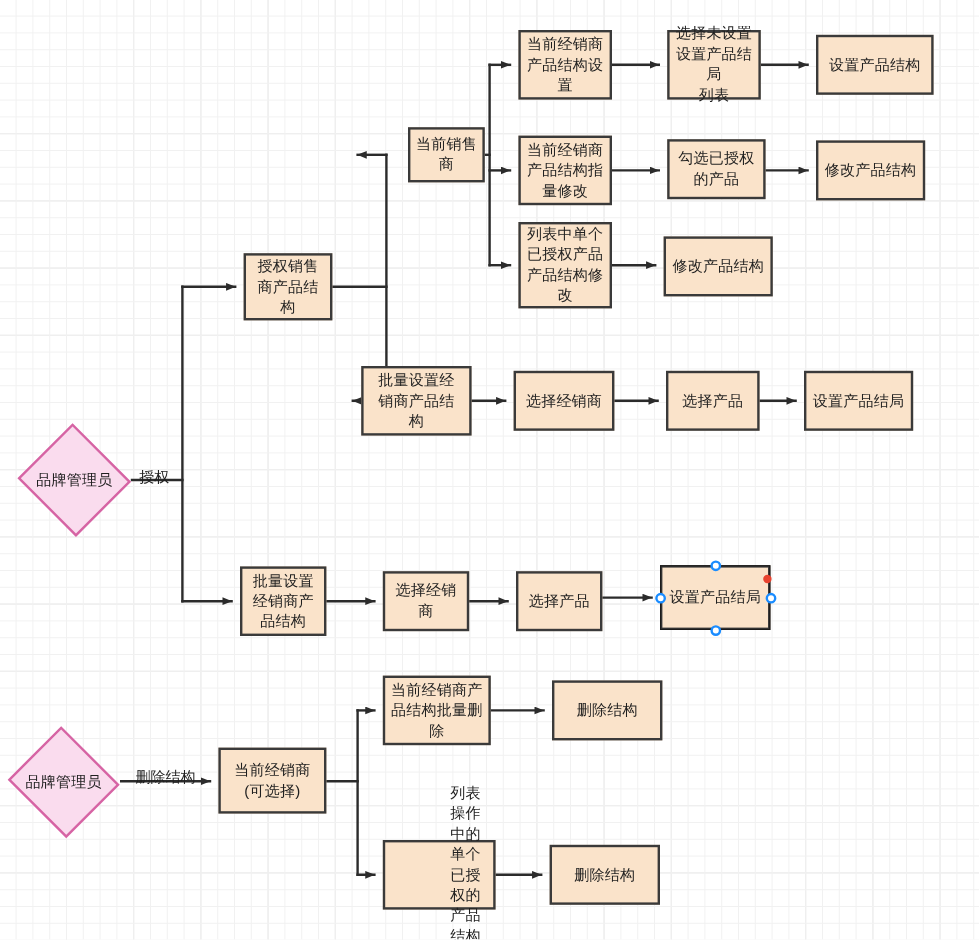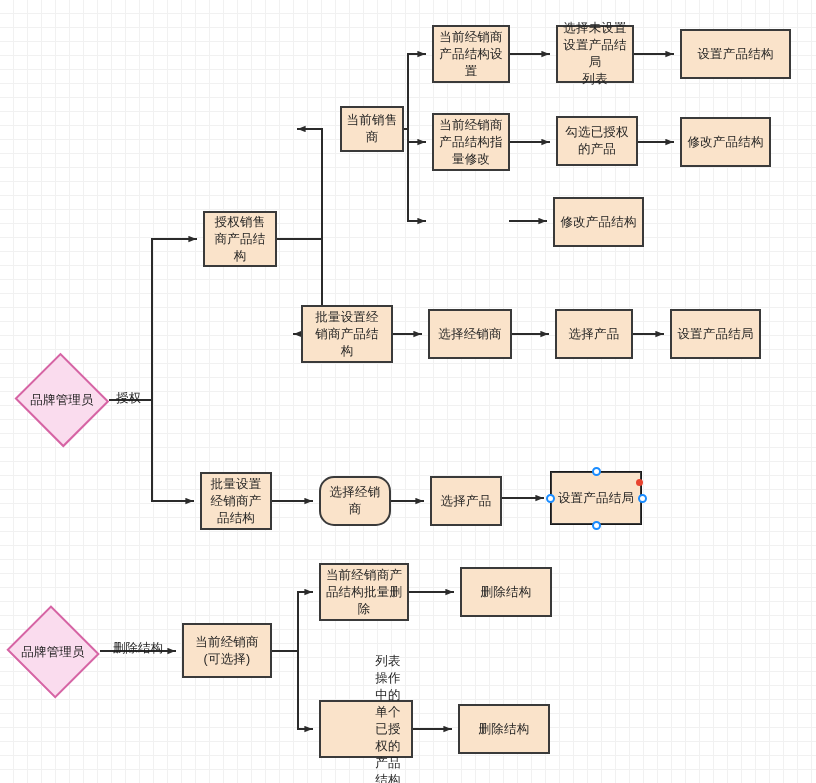--- a/index.html
+++ b/index.html
@@ -193,39 +193,45 @@
 产品结构设
 置</span>
   </div>
 
   <div class="node box" style="left:556px; top:25px; width:78px; height:58px;">
     <span class="node-label">选择未设置
 设置产品结局
 列表</span>
   </div>
 
-  <div class="node box" style="left:680px; top:29px; width:111px; height:50px;">
+  <div class="node box" style="left:680px; top:29px; width:98px; height:50px;">
     <span class="node-label">设置产品结构</span>
   </div>
 
   <div class="node box" style="left:432px; top:113px; width:78px; height:58px;">
     <span class="node-label">当前经销商
 产品结构指
 量修改</span>
   </div>
 
   <div class="node box" style="left:556px; top:116px; width:82px; height:50px;">
     <span class="node-label">勾选已授权
 的产品</span>
   </div>
 
   <div class="node box" style="left:680px; top:117px; width:91px; height:50px;">
     <span class="node-label">修改产品结构</span>
   </div>
 
+  <div class="node box" style="left:432px; top:185px; width:78px; height:72px;">
+    <span class="node-label">列表中单个
+已授权产品
+产品结构修
+改</span>
+  </div>
 
   <div class="node box" style="left:553px; top:197px; width:91px; height:50px;">
     <span class="node-label">修改产品结构</span>
   </div>
 
   <div class="node box" style="left:301px; top:305px; width:92px; height:58px;">
     <span class="node-label">批量设置经
 销商产品结
 构</span>
   </div>
@@ -241,21 +247,21 @@
   <div class="node box" style="left:670px; top:309px; width:91px; height:50px;">
     <span class="node-label">设置产品结局</span>
   </div>
 
   <div class="node box" style="left:200px; top:472px; width:72px; height:58px;align-items:center;">
     <span class="node-label">批量设置
 经销商产
 品结构</span>
   </div>
 
-  <div class="node box" style="left:319px; top:476px; width:72px; height:50px;border-radius:15px;">
+  <div class="node box" style="left:319px; top:476px; width:72px; height:50px;">
     <span class="node-label">选择经销
 商</span>
   </div>
 
   <div class="node box" style="left:430px; top:476px; width:72px; height:50px;">
     <span class="node-label">选择产品</span>
   </div>
 
   <div class="node box" style="left:550px; top:471px; width:92px; height:54px;">
     <span class="node-label">设置产品结局</span>

